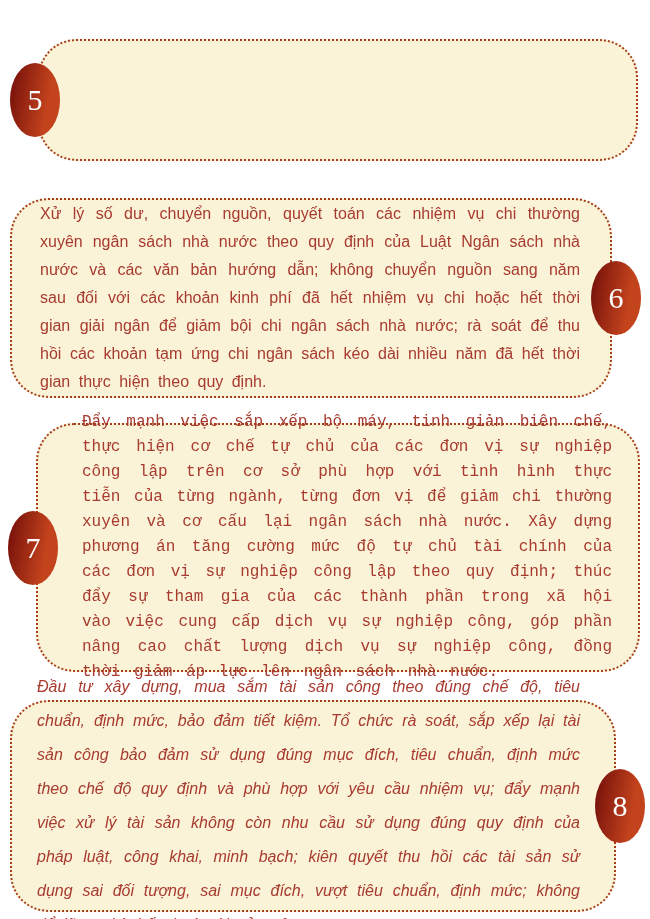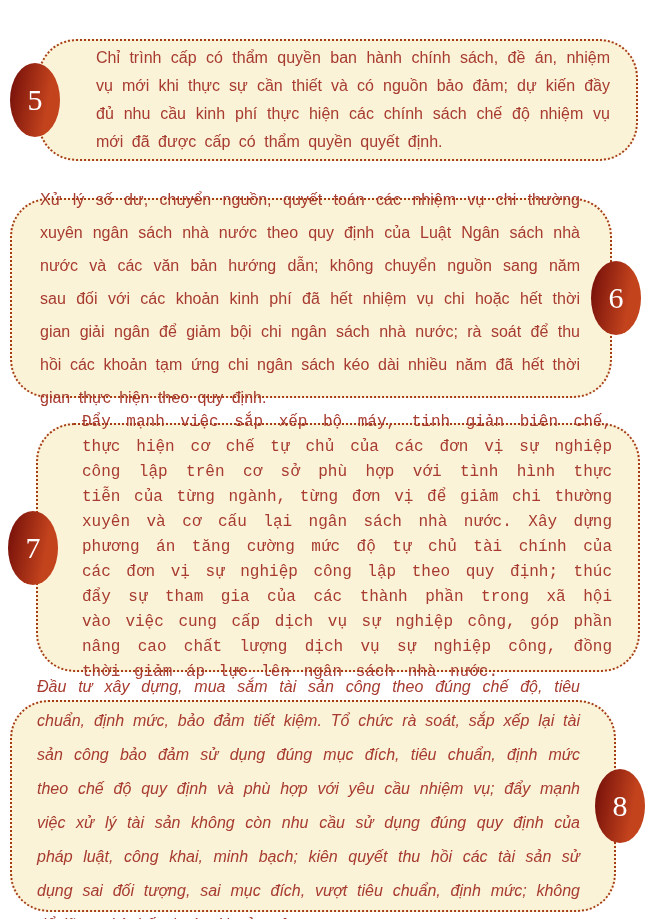--- a/index.html
+++ b/index.html
@@ -43,36 +43,35 @@
     font-family: "Liberation Serif", "DejaVu Serif", serif;
     font-size: 30px;
     line-height: 1;
   }
   .badge-left  .badge { left: -30px; }
   .badge-right .badge { right: -31px; }
 
   .card-5 { top: 39px;  left: 38px; width: 600px; height: 122px; padding: 0 26px 0 56px; }
   .card-5 .item-text { line-height: 28px; }
   .card-6 { top: 198px; left: 10px; width: 602px; height: 200px; padding: 0 30px 0 28px; }
-  .card-6 .item-text { line-height: 33px; }
+  .card-6 .item-text { line-height: 28px; }
   .card-7 { top: 423px; left: 36px; width: 604px; height: 249px; padding: 0 26px 0 44px; }
   .card-7 .item-text { line-height: 25px; font-family: Liberation Mono, monospace; }
   .card-8 { top: 700px; left: 10px; width: 606px; height: 212px; padding: 0 34px 0 25px; }
   .card-8 .item-text { line-height: 34px; font-style: italic; }
 </style>
 </head>
 <body>
 
 <div class="page">
 
   <section class="card card-5 badge-left">
     <div class="badge">
       <span>5</span>
     </div>
-    <p class="item-text">Chỉ trình cấp có thẩm quyền ban hành chính sách, đề án, nhiệm vụ mới khi thực sự cần thiết và có nguồn bảo đảm; dự kiến đầy đủ nhu cầu kinh phí thực hiện các chính sách chế độ nhiệm vụ mới đã được cấp có thẩm quyền quyết định.</p>
   </section>
 
   <section class="card card-6 badge-right">
     <div class="badge">
       <span>6</span>
     </div>
     <p class="item-text">Xử lý số dư, chuyển nguồn, quyết toán các nhiệm vụ chi thường xuyên ngân sách nhà nước theo quy định của Luật Ngân sách nhà nước và các văn bản hướng dẫn; không chuyển nguồn sang năm sau đối với các khoản kinh phí đã hết nhiệm vụ chi hoặc hết thời gian giải ngân để giảm bội chi ngân sách nhà nước; rà soát để thu hồi các khoản tạm ứng chi ngân sách kéo dài nhiều năm đã hết thời gian thực hiện theo quy định.</p>
   </section>
 
   <section class="card card-7 badge-left">

